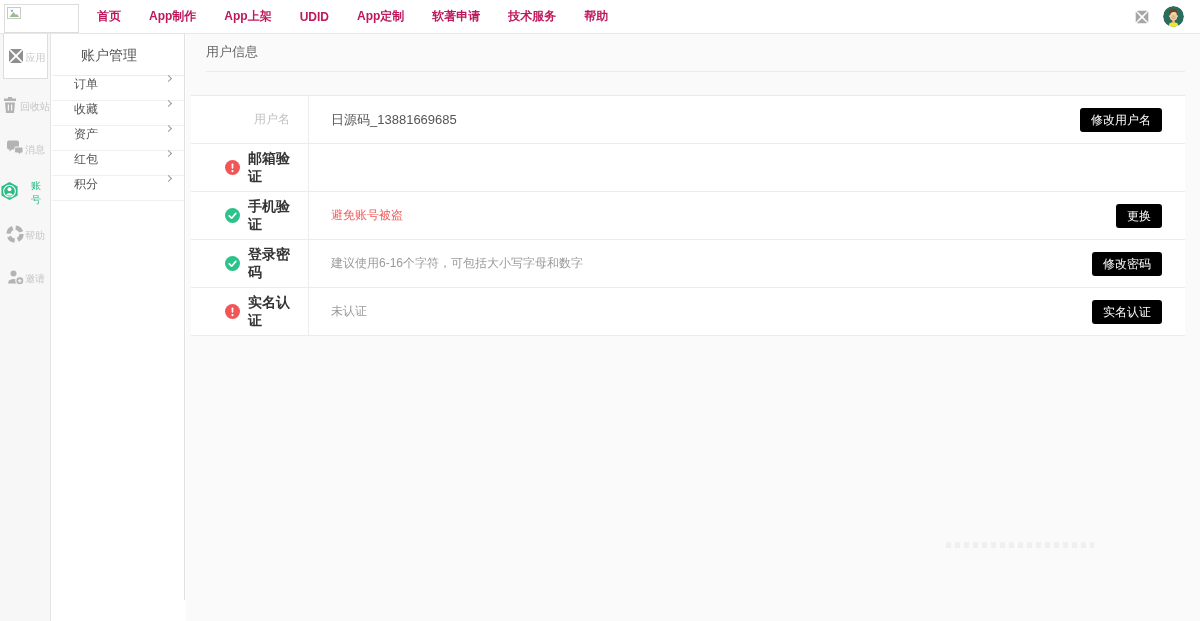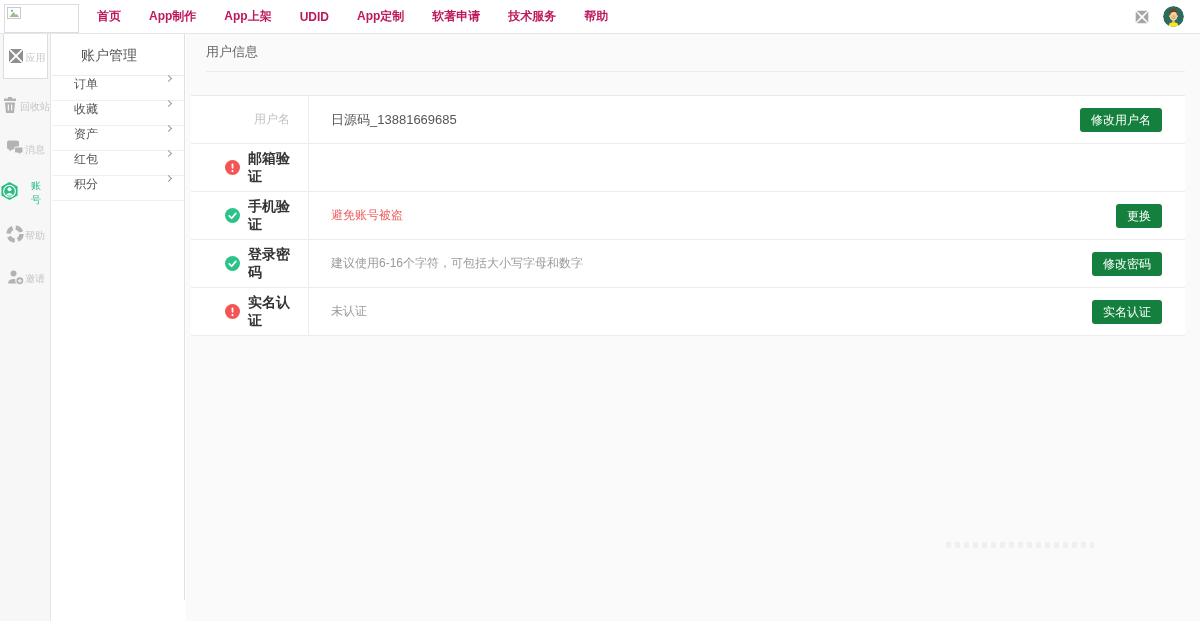--- a/index.html
+++ b/index.html
@@ -60,21 +60,21 @@
                 border-right:1px solid #ececec;
                 display:flex; align-items:center; justify-content:flex-end;
                 padding-right:18px; font-size:12px; color:#c2c2c2; }
   .cell-label.verify { justify-content:flex-start; padding-left:34px; gap:8px; }
   .cell-label.verify .vlabel { font-size:14px; font-weight:bold; color:#333; }
   .cell-value { flex:1; height:100%; display:flex; align-items:center;
                 padding-left:22px; font-size:12px; color:#9b9b9b; }
   .username { font-size:13px; color:#555; }
   .warn-link { color:#f05b5b; cursor:pointer; }
   .sicon { width:15px; height:15px; flex:0 0 15px; }
-  .btn { margin-left:auto; margin-right:23px; background:#15803d; color:#fff;
+  .btn { margin-left:auto; margin-right:23px; background:#000000; color:#fff;
          font-size:12px; line-height:1; padding:6px 11px; border:none;
          border-radius:3px; cursor:pointer; font-family:"Liberation Sans", sans-serif; }
   .avatar-lg { width:85px; height:85px; border-radius:50%; overflow:hidden; cursor:pointer; }
   .watermark { position:absolute; left:760px; top:508px; width:148px; height:6px;
                background:repeating-linear-gradient(90deg,#ededed 0 5px,transparent 5px 9px);
                opacity:.8; }
 </style>
 </head>
 <body>
 

